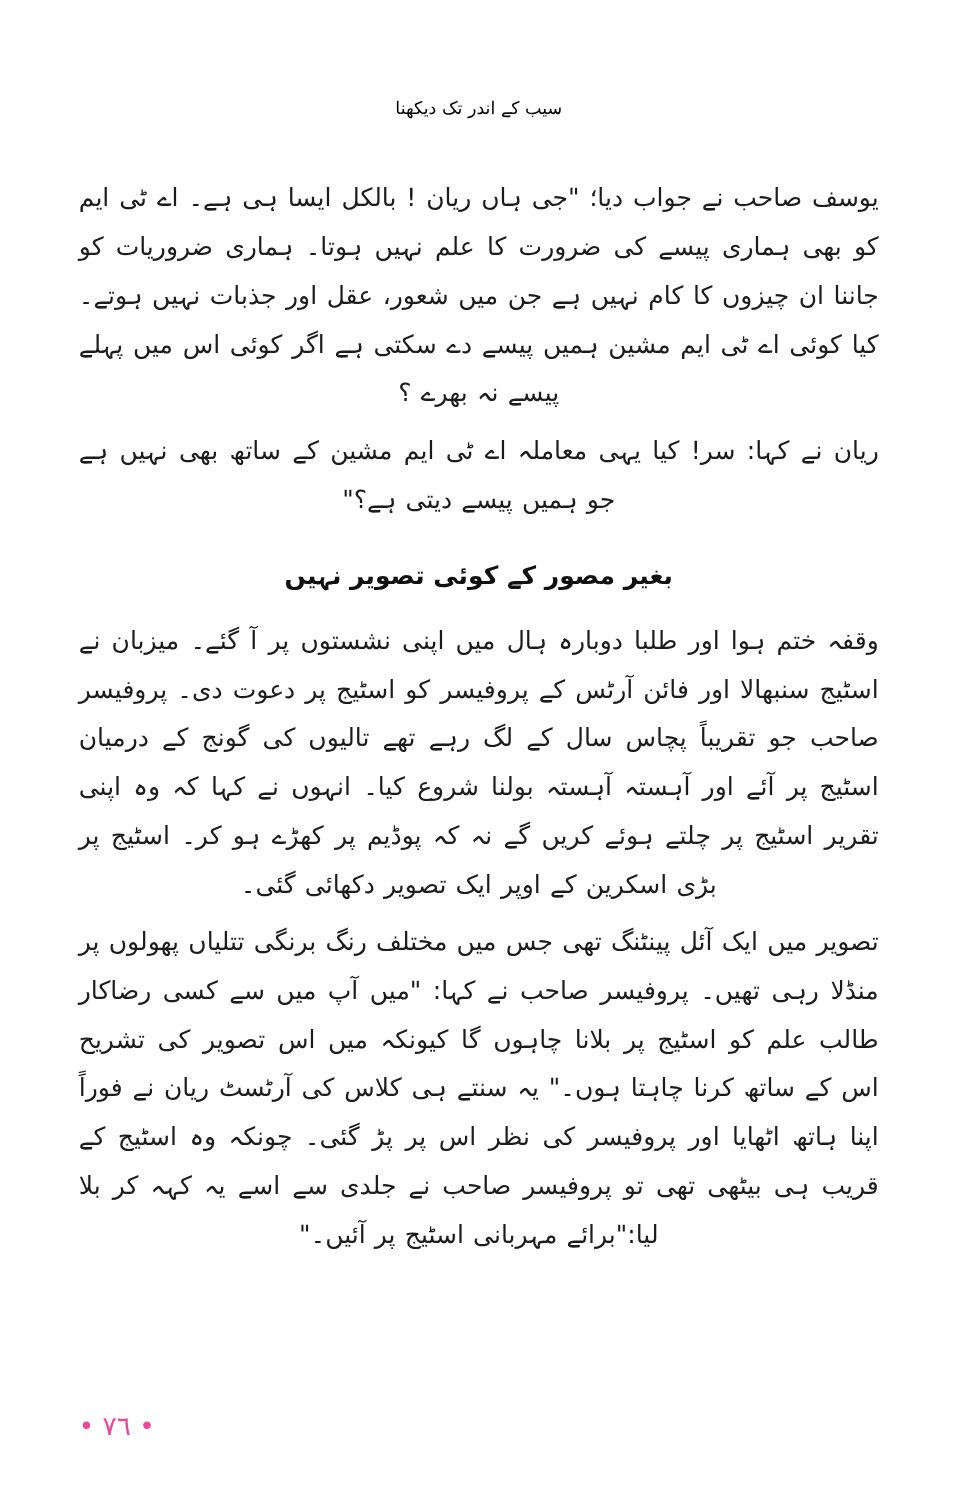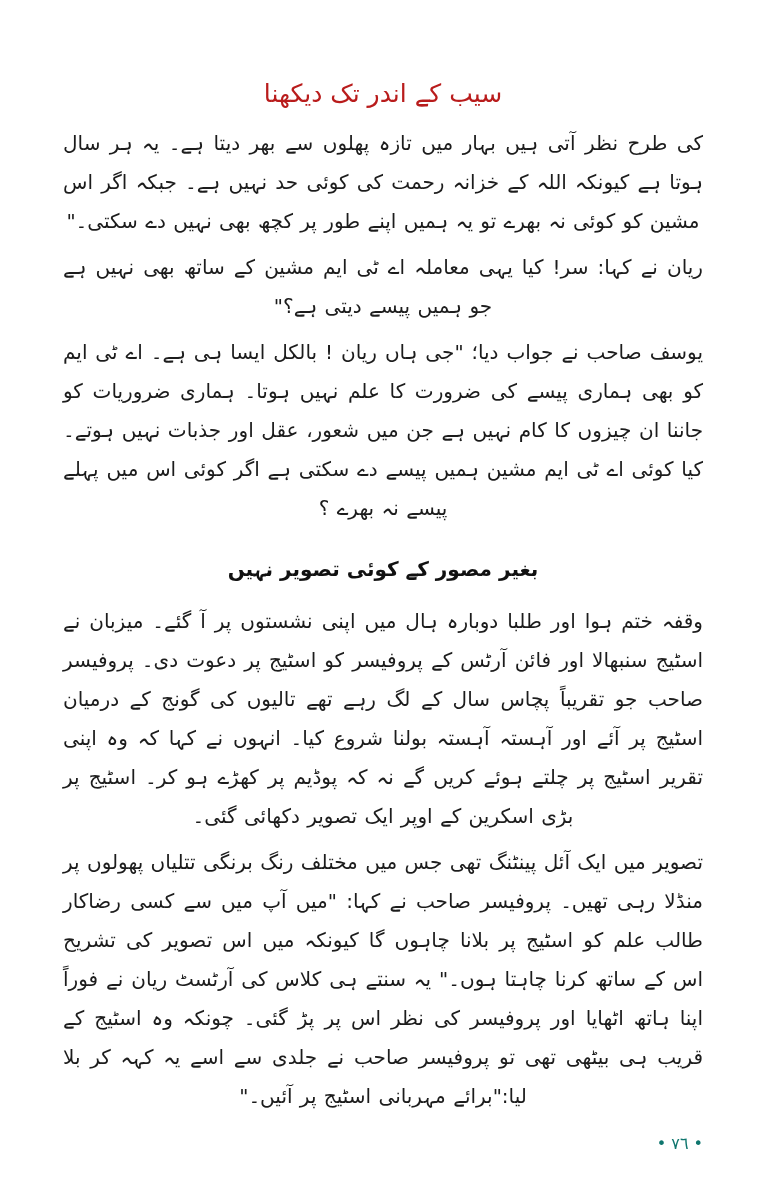--- a/index.html
+++ b/index.html
@@ -16,24 +16,24 @@
     box-sizing: border-box;
     padding: 78px 63px 38px 63px;
     display: flex;
     flex-direction: column;
     overflow: hidden;
     font-family: "DejaVu Sans", sans-serif;
     color: #1c1c1c;
   }
   .running-header {
     text-align: center;
-    color: #b91c1c;
-    font-size: 25px;
+    color: #000000;
+    font-size: 14px;
     line-height: 1.3;
-    margin-bottom: 13px;
+    margin-bottom: 43px;
     direction: rtl;
   }
   .body-text {
     direction: rtl;
   }
   .para {
     margin: 0 0 7px 0;
     font-size: 20px;
     line-height: 39px;
     text-align: justify;
@@ -44,41 +44,40 @@
   .section-heading {
     margin: 26px 0 18px 0;
     text-align: center;
     font-size: 20px;
     font-weight: 700;
     line-height: 1.5;
     color: #111111;
   }
   .footer {
     margin-top: auto;
-    text-align: right;
-    color: #0f766e;
-    font-size: 16px;
+    text-align: left;
+    color: #ec4899;
+    font-size: 21px;
     letter-spacing: 3px;
     direction: rtl;
   }
 </style>
 </head>
 <body>
 
 <div class="page">
 
   <div class="running-header">سیب کے اندر تک دیکھنا</div>
 
   <div class="body-text">
 
-    <p class="para">کی طرح نظر آتی ہیں بہار میں تازہ پھلوں سے بھر دیتا ہے۔ یہ ہر سال ہوتا ہے کیونکہ اللہ کے خزانہ رحمت کی کوئی حد نہیں ہے۔ جبکہ اگر اس مشین کو کوئی نہ بھرے تو یہ ہمیں اپنے طور پر کچھ بھی نہیں دے سکتی۔"</p>
+
+    <p class="para">یوسف صاحب نے جواب دیا؛ "جی ہاں ریان ! بالکل ایسا ہی ہے۔ اے ٹی ایم کو بھی ہماری پیسے کی ضرورت کا علم نہیں ہوتا۔ ہماری ضروریات کو جاننا ان چیزوں کا کام نہیں ہے جن میں شعور، عقل اور جذبات نہیں ہوتے۔ کیا کوئی اے ٹی ایم مشین ہمیں پیسے دے سکتی ہے اگر کوئی اس میں پہلے پیسے نہ بھرے ؟</p>
 
     <p class="para">ریان نے کہا: سر! کیا یہی معاملہ اے ٹی ایم مشین کے ساتھ بھی نہیں ہے جو ہمیں پیسے دیتی ہے؟"</p>
-
-    <p class="para">یوسف صاحب نے جواب دیا؛ "جی ہاں ریان ! بالکل ایسا ہی ہے۔ اے ٹی ایم کو بھی ہماری پیسے کی ضرورت کا علم نہیں ہوتا۔ ہماری ضروریات کو جاننا ان چیزوں کا کام نہیں ہے جن میں شعور، عقل اور جذبات نہیں ہوتے۔ کیا کوئی اے ٹی ایم مشین ہمیں پیسے دے سکتی ہے اگر کوئی اس میں پہلے پیسے نہ بھرے ؟</p>
 
     <h2 class="section-heading">بغیر مصور کے کوئی تصویر نہیں</h2>
 
     <p class="para">وقفہ ختم ہوا اور طلبا دوبارہ ہال میں اپنی نشستوں پر آ گئے۔ میزبان نے اسٹیج سنبھالا اور فائن آرٹس کے پروفیسر کو اسٹیج پر دعوت دی۔ پروفیسر صاحب جو تقریباً پچاس سال کے لگ رہے تھے تالیوں کی گونج کے درمیان اسٹیج پر آئے اور آہستہ آہستہ بولنا شروع کیا۔ انہوں نے کہا کہ وہ اپنی تقریر اسٹیج پر چلتے ہوئے کریں گے نہ کہ پوڈیم پر کھڑے ہو کر۔ اسٹیج پر بڑی اسکرین کے اوپر ایک تصویر دکھائی گئی۔</p>
 
     <p class="para">تصویر میں ایک آئل پینٹنگ تھی جس میں مختلف رنگ برنگی تتلیاں پھولوں پر منڈلا رہی تھیں۔ پروفیسر صاحب نے کہا: "میں آپ میں سے کسی رضاکار طالب علم کو اسٹیج پر بلانا چاہوں گا کیونکہ میں اس تصویر کی تشریح اس کے ساتھ کرنا چاہتا ہوں۔" یہ سنتے ہی کلاس کی آرٹسٹ ریان نے فوراً اپنا ہاتھ اٹھایا اور پروفیسر کی نظر اس پر پڑ گئی۔ چونکہ وہ اسٹیج کے قریب ہی بیٹھی تھی تو پروفیسر صاحب نے جلدی سے اسے یہ کہہ کر بلا لیا:"برائے مہربانی اسٹیج پر آئیں۔"</p>
 
   </div>
 
   <div class="footer">• ٧٦ •</div>

